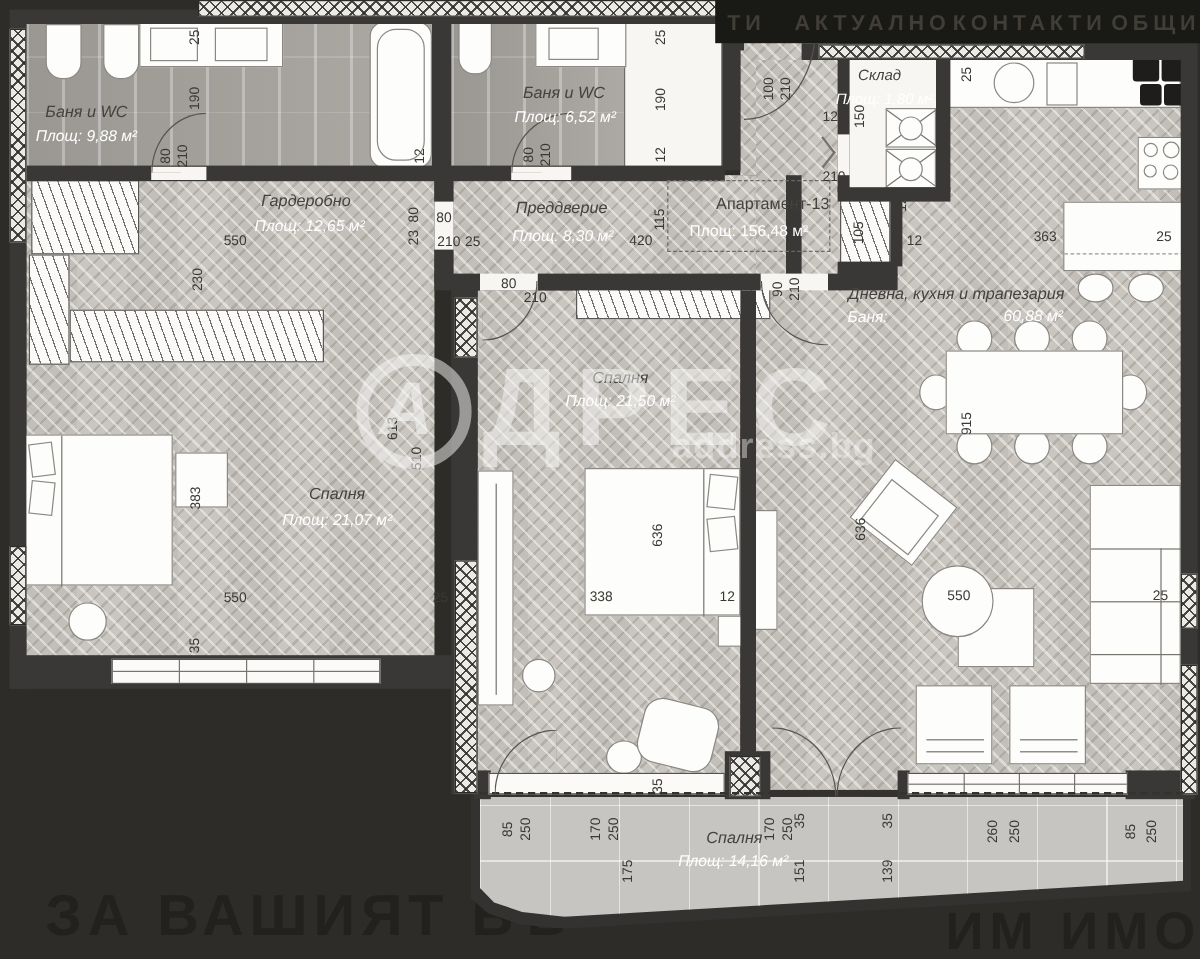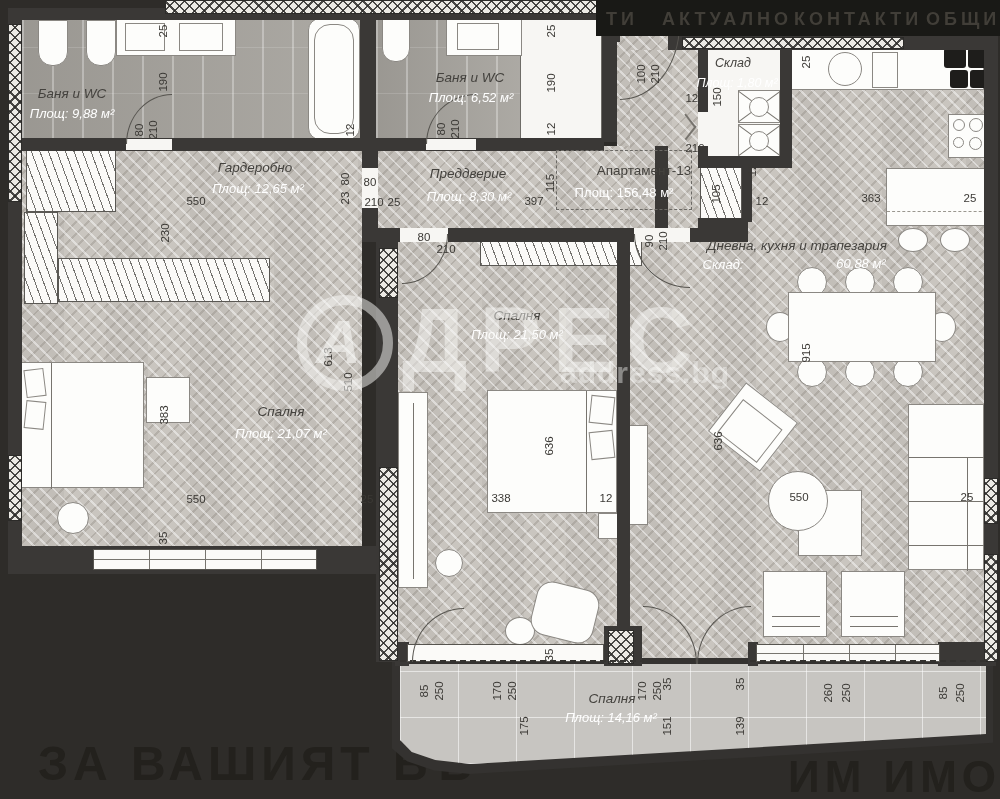--- a/index.html
+++ b/index.html
@@ -269,21 +269,21 @@
   <div class="roomarea" style="left:72px;top:113px;">Площ: 9,88 м²</div>
   <div class="roomname" style="left:470px;top:77px;">Баня и WC</div>
   <div class="roomarea" style="left:471px;top:97px;">Площ: 6,52 м²</div>
   <div class="roomname" style="left:255px;top:167px;">Гардеробно</div>
   <div class="roomarea" style="left:258px;top:188px;">Площ: 12,65 м²</div>
   <div class="roomname" style="left:468px;top:173px;">Преддверие</div>
   <div class="roomarea" style="left:469px;top:196px;">Площ: 8,30 м²</div>
   <div class="roomname" style="left:733px;top:63px;font-size:12.5px;">Склад</div>
   <div class="roomarea" style="left:737px;top:83px;font-size:12.5px;">Площ: 1,80 м²</div>
   <div class="roomname" style="left:797px;top:245px;">Дневна, кухня и трапезария</div>
-  <div class="roomarea" style="left:723px;top:264px;">Склад:</div>
+  <div class="roomarea" style="left:723px;top:264px;">Баня:</div>
   <div class="roomarea" style="left:861px;top:263px;">60,88 м²</div>
   <div class="roomname" style="left:281px;top:411px;">Спалня</div>
   <div class="roomarea" style="left:281px;top:433px;">Площ: 21,07 м²</div>
   <div class="roomname" style="left:517px;top:315px;">Спалня</div>
   <div class="roomarea" style="left:517px;top:334px;">Площ: 21,50 м²</div>
   <div class="roomname" style="left:612px;top:698px;">Спалня</div>
   <div class="roomarea" style="left:611px;top:717px;">Площ: 14,16 м²</div>
 
   <div class="abs" id="apt-box"></div>
   <div class="roomname" id="apt-name">Апартамент-13</div>
@@ -301,21 +301,21 @@
       <span class="dim v" style="left: 551px; top: 83px;">190</span>
       <span class="dim v" style="left: 551px; top: 129px;">12</span>
       <span class="dim v" style="left: 165px; top: 233px;">230</span>
       <span class="dim" style="left: 196px; top: 201px;">550</span>
       <span class="dim v" style="left: 345px; top: 179px;">80</span>
       <span class="dim v" style="left: 345px; top: 198px;">23</span>
       <span class="dim" style="left: 370px; top: 182px;">80</span>
       <span class="dim" style="left: 374px; top: 202px;">210</span>
       <span class="dim" style="left: 394px; top: 202px;">25</span>
       <span class="dim v" style="left: 550px; top: 183px;">115</span>
-      <span class="dim" style="left: 534px; top: 201px;">397</span>
+      <span class="dim" style="left: 534px; top: 201px;">420</span>
       <span class="dim v" style="left: 641px; top: 74px;">100</span>
       <span class="dim v" style="left: 655px; top: 74px;">210</span>
       <span class="dim" style="left: 695px; top: 98px;">120</span>
       <span class="dim v" style="left: 717px; top: 97px;">150</span>
       <span class="dim" style="left: 695px; top: 148px;">210</span>
       <span class="dim v" style="left: 752px; top: 170px;">12</span>
       <span class="dim v" style="left: 716px; top: 194px;">105</span>
       <span class="dim" style="left: 762px; top: 201px;">12</span>
       <span class="dim v" style="left: 806px; top: 62px;">25</span>
       <span class="dim" style="left: 871px; top: 198px;">363</span>

